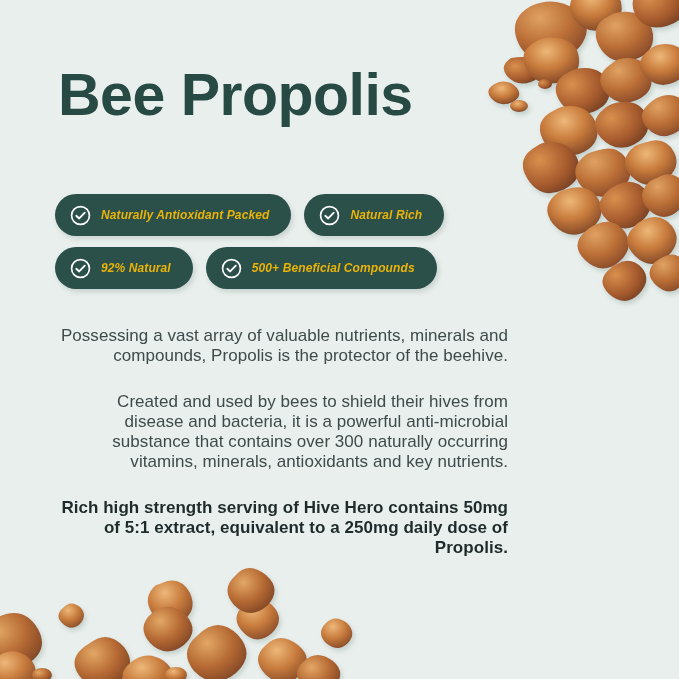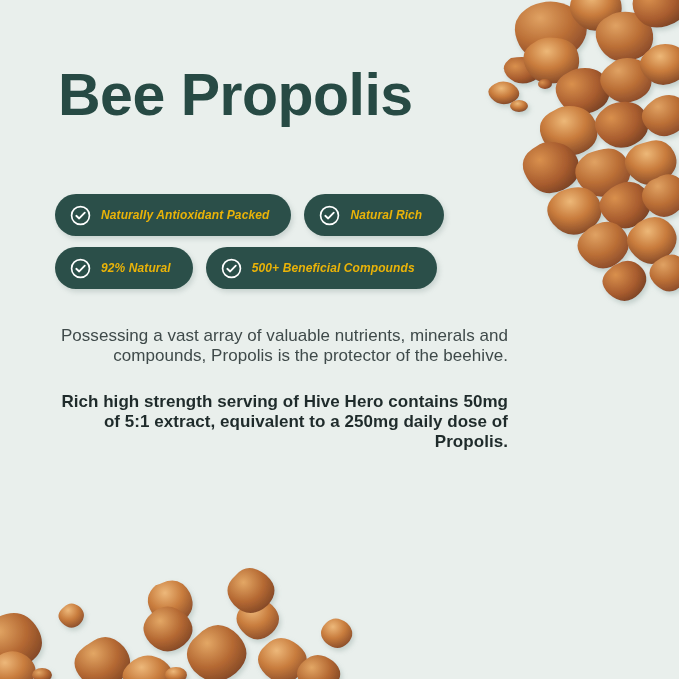--- a/index.html
+++ b/index.html
@@ -238,16 +238,17 @@
         <circle cx="12" cy="12" r="10.2" fill="none" stroke="#ffffff" stroke-width="1.9"></circle>
         <path d="M7.2 12.3 L10.5 15.4 L16.9 8.7" fill="none" stroke="#ffffff" stroke-width="2.1" stroke-linecap="round" stroke-linejoin="round"></path>
       </svg>
       <span class="badge-label">500+ Beneficial Compounds</span>
     </div>
 
   </div>
 
   <div id="body-copy">
     <p>Possessing a vast array of valuable nutrients, minerals and compounds, Propolis is the protector of the beehive.</p>
+    <p>Created and used by bees to shield their hives from disease and bacteria, it is a powerful anti-microbial substance that contains over 300 naturally occurring vitamins, minerals, antioxidants and key nutrients.</p>
     <p class="emphasis">Rich high strength serving of Hive Hero contains 50mg of 5:1 extract, equivalent to a 250mg daily dose of Propolis.</p>
   </div>
 
 </div>
 
 </body></html>

